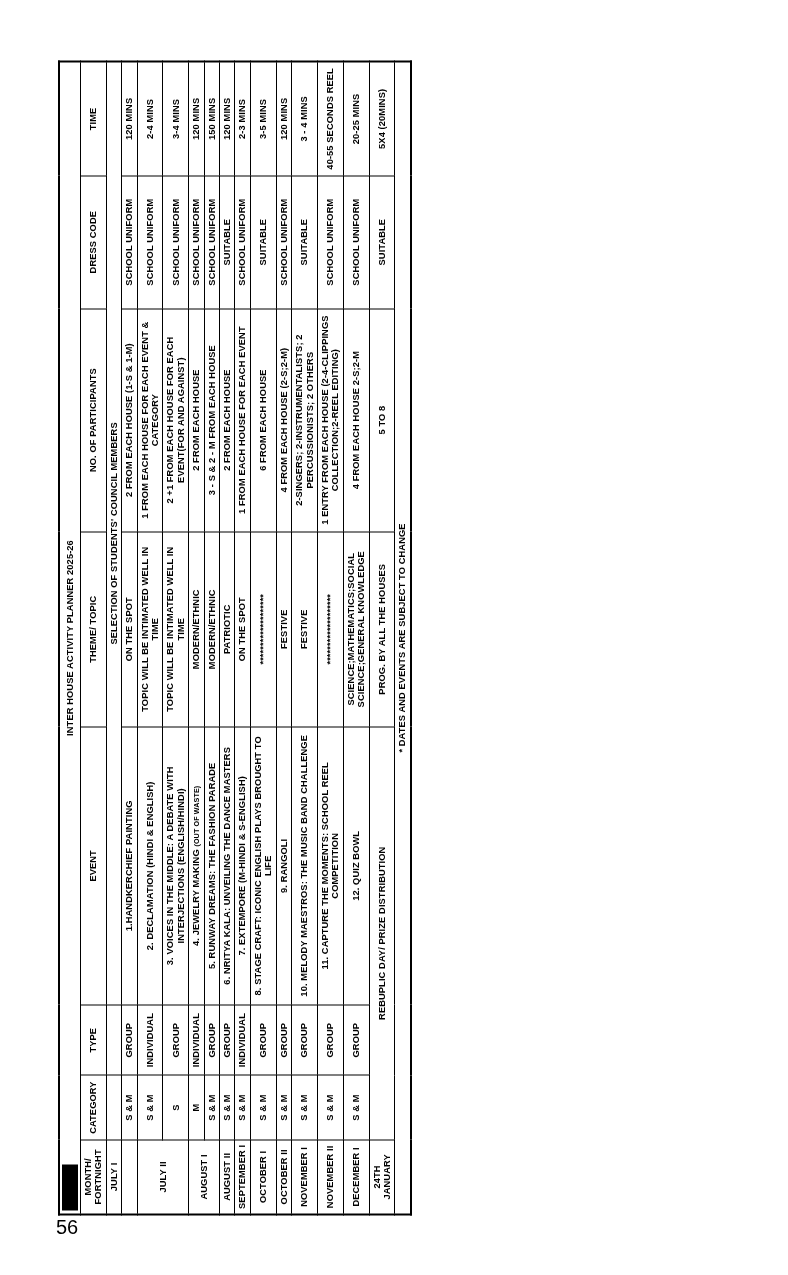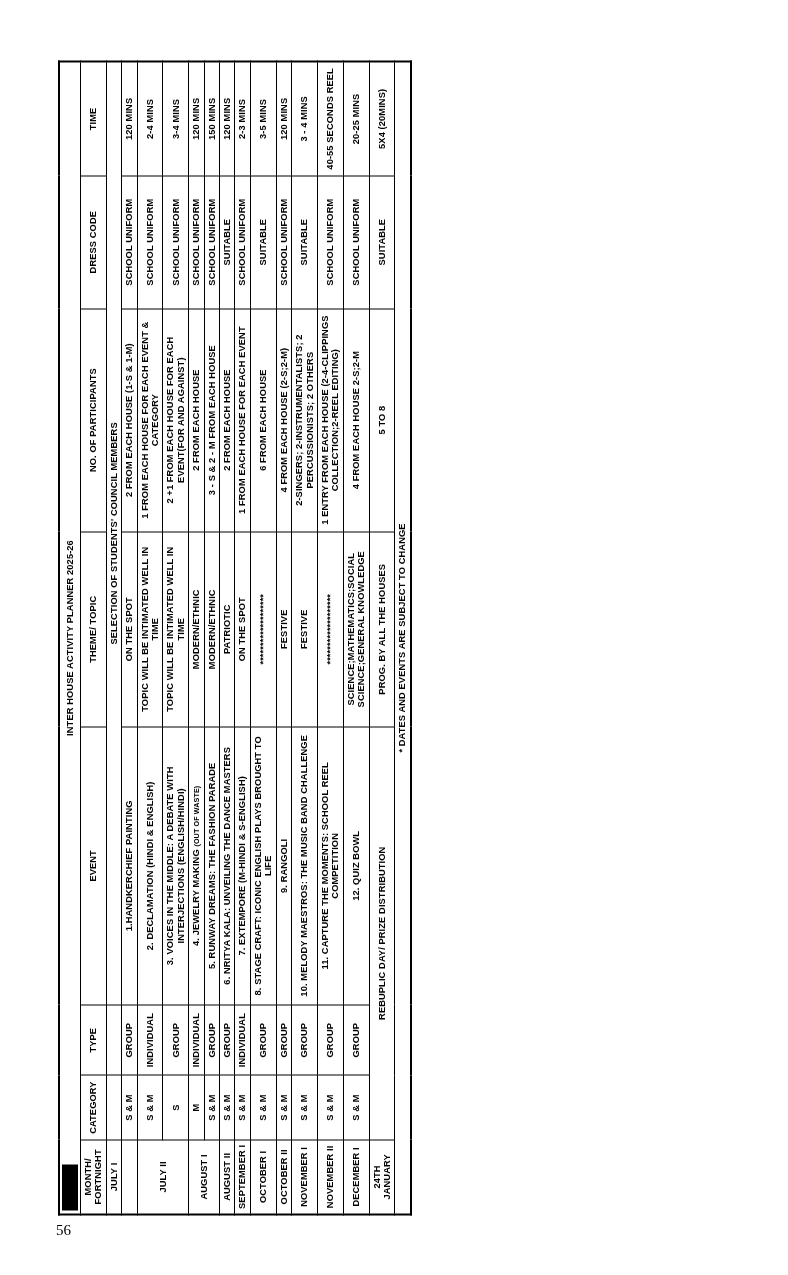--- a/index.html
+++ b/index.html
@@ -102,22 +102,22 @@
   .col-part    { width: 215px; }
   .col-dress   { width: 128px; }
   .col-time    { width: 110px; }
 
   td.event-cell { text-align: center; }
 
   .page-number {
     position: absolute;
     left: 56px;
     bottom: 36px;
-    font-size: 15px;
-    font-family: Liberation Serif, serif;
+    font-size: 20px;
+    font-family: Liberation Sans, sans-serif;
     color: #000;
     transform: rotate(0deg);
     margin-top: 20px;
   }
 </style>
 </head>
 <body>
 
 <div id="rot-wrap">
   <table class="planner">

